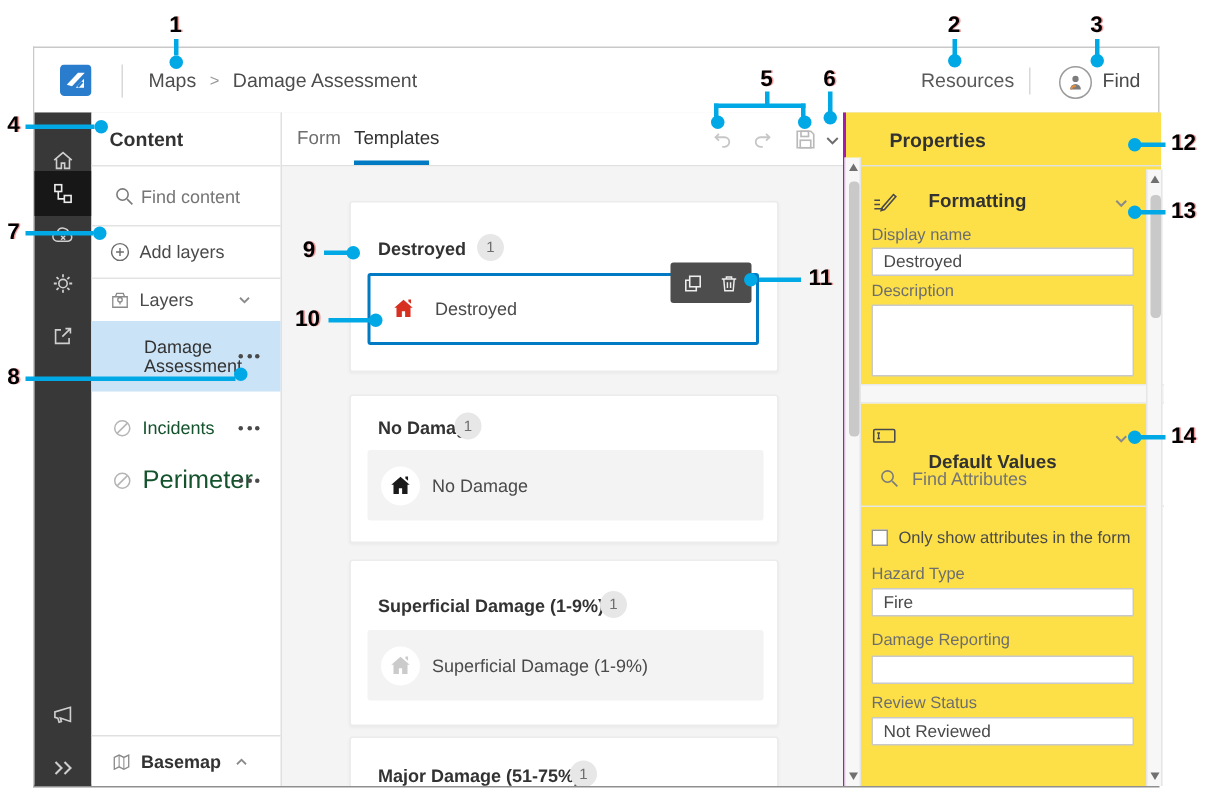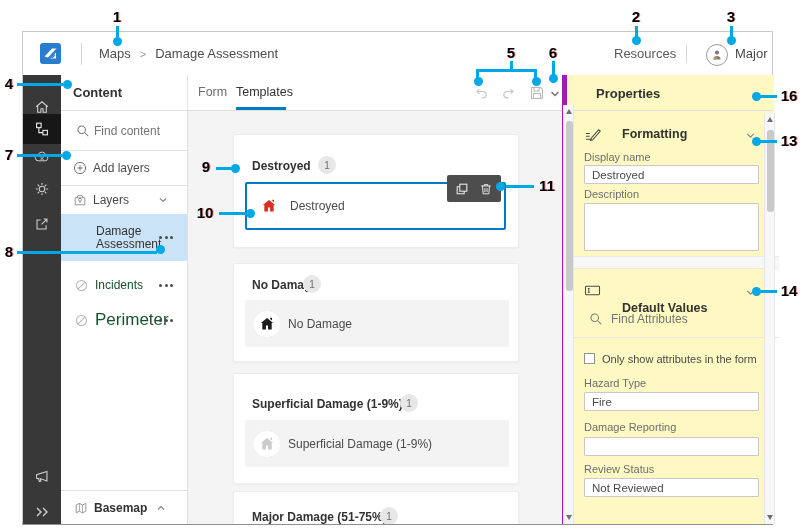--- a/index.html
+++ b/index.html
@@ -41,21 +41,21 @@
   .card { position:absolute; left:45px; width:286px; background:#fff; border:1px solid #ececec; border-radius:2px; box-shadow:0 1px 2px rgba(0,0,0,.04); }
   .g-title { position:absolute; left:18px; font-weight:bold; font-size:12px; color:#323232; }
   .badge { position:absolute; width:18px; height:18px; border-radius:50%; background:#e7e7e7; color:#6e6e6e; font-size:10px; display:flex; align-items:center; justify-content:center; }
   .titem { position:absolute; display:flex; align-items:center; border-radius:2px; font-size:12px; color:#4a4a4a; }
   .titem .sym { width:26px; height:26px; border-radius:50%; background:#fff; display:flex; align-items:center; justify-content:center; margin:0 8px 0 9px; }
   .titem.selected { background:#fff; border:2px solid #007ac2; }
   .titem.plain { background:#f3f3f3; }
   .mini-toolbar { position:absolute; background:#4d4d4d; border-radius:2px; display:flex; align-items:center; gap:10px; padding:0 8px; height:27px; }
 
   
-  .rpanel { position:absolute; left:539px; top:43px; width:212px; height:449px; background:#fef9c3; border-left:5px solid #a21caf; }
+  .rpanel { position:absolute; left:539px; top:43px; width:212px; height:449px; background:#fde047; border-left:2px solid #a21caf; }
   .rp-hdr { position:absolute; left:0; top:0; width:100%; height:36px; border-bottom:1px solid #e0e0e0; }
   .sec-title { font-weight:bold; font-size:12.5px; color:#323232; }
   .flabel { position:absolute; font-size:11px; color:#6e6e6e; }
   .finput { position:absolute; height:19px; border:1px solid #c9c9c9; border-radius:1px; background:#fff;
             font-family:"Liberation Sans",sans-serif; font-size:11.5px; color:#4a4a4a; padding:0 7px; outline:none; }
   .band { position:absolute; left:0; width:212px; background:#f7f7f7; border-top:1px solid #eaeaea; border-bottom:1px solid #eaeaea; }
   .cbx { position:absolute; width:11px; height:11px; border:1px solid #949494; background:#fff; }
 
   
   .sbar { position:absolute; width:11px; background:#f7f7f7; border-left:1px solid #e6e6e6; border-right:1px solid #e6e6e6; }
@@ -99,21 +99,21 @@
       </div>
       <div class="hdr-div" style="left:663px;top:13px;height:18px;"></div>
       <div class="abs" style="left:683px;top:12px;width:22px;height:22px;border:1px solid #9b9b9b;border-radius:50%;background:#fff;display:flex;align-items:center;justify-content:center;">
         <svg width="14" height="14" viewBox="0 0 14 14">
           <circle cx="7" cy="4.6" r="2.1" fill="#7c7c7c"></circle>
           <path d="M3.4 11.6 a3.6 3.6 0 0 1 7.2 0 z" fill="#7c7c7c"></path>
           <path d="M4.2 11.6 a3 2.4 0 0 1 3-2.2" stroke="#e58e3a" stroke-width="1.3" fill="none"></path>
         </svg>
       </div>
       <div class="hdr-right" style="left:712px;color:#4a4a4a;">
-        <span>Major</span>
+        <span>Find</span>
       </div>
     </div>
 
     <div class="rail">
       <div class="rail-item" style="top:17px;">
         <svg width="18" height="18" viewBox="0 0 20 20">
           <path d="M3.5 9.7 10 4.2l6.5 5.5 M5.2 9v6.8h3.6v-3.9h2.4v3.9h3.6V9" fill="none" stroke="#cfcfcf" stroke-width="1.2"></path>
         </svg>
       </div>
       <div class="rail-item sel" style="top:39px;">
@@ -436,21 +436,21 @@
     <div class="co-dot" style="left:230.5px;top:163.5px;"></div>
 
     <div class="co-num" style="left:194px;top:204px;width:22px;">10</div>
     <div class="co-line" style="left:219px;top:211.5px;width:28px;height:3px;"></div>
     <div class="co-dot" style="left:245.5px;top:208.5px;"></div>
 
     <div class="co-num" style="left:536px;top:177px;width:22px;">11</div>
     <div class="co-line" style="left:506px;top:184.5px;width:28px;height:3px;"></div>
     <div class="co-dot" style="left:495.5px;top:181.5px;"></div>
 
-    <div class="co-num" style="left:777px;top:87px;width:24px;">16</div>
+    <div class="co-num" style="left:777px;top:87px;width:24px;">12</div>
     <div class="co-line" style="left:759px;top:94.5px;width:18px;height:3px;"></div>
     <div class="co-dot" style="left:751.5px;top:91.5px;"></div>
 
     <div class="co-num" style="left:777px;top:132px;width:24px;">13</div>
     <div class="co-line" style="left:759px;top:139.5px;width:18px;height:3px;"></div>
     <div class="co-dot" style="left:751.5px;top:136.5px;"></div>
 
     <div class="co-num" style="left:777px;top:282px;width:24px;">14</div>
     <div class="co-line" style="left:759px;top:289.5px;width:18px;height:3px;"></div>
     <div class="co-dot" style="left:751.5px;top:286.5px;"></div>

